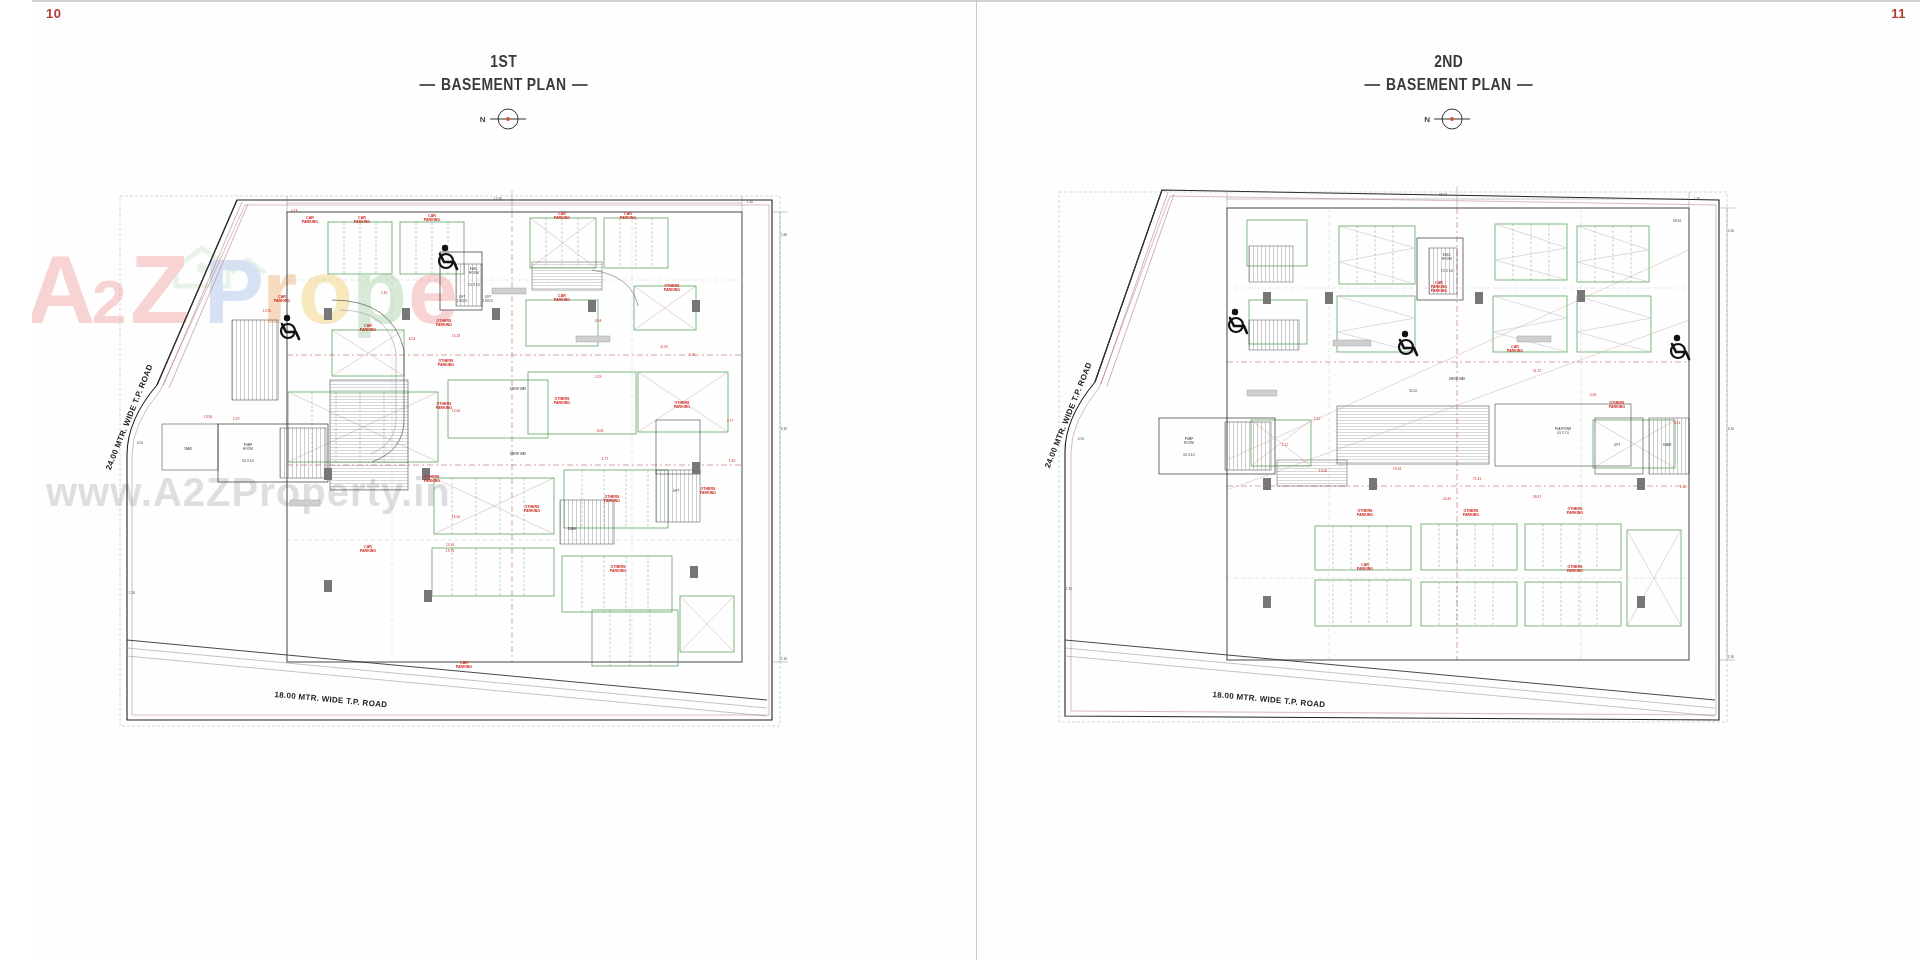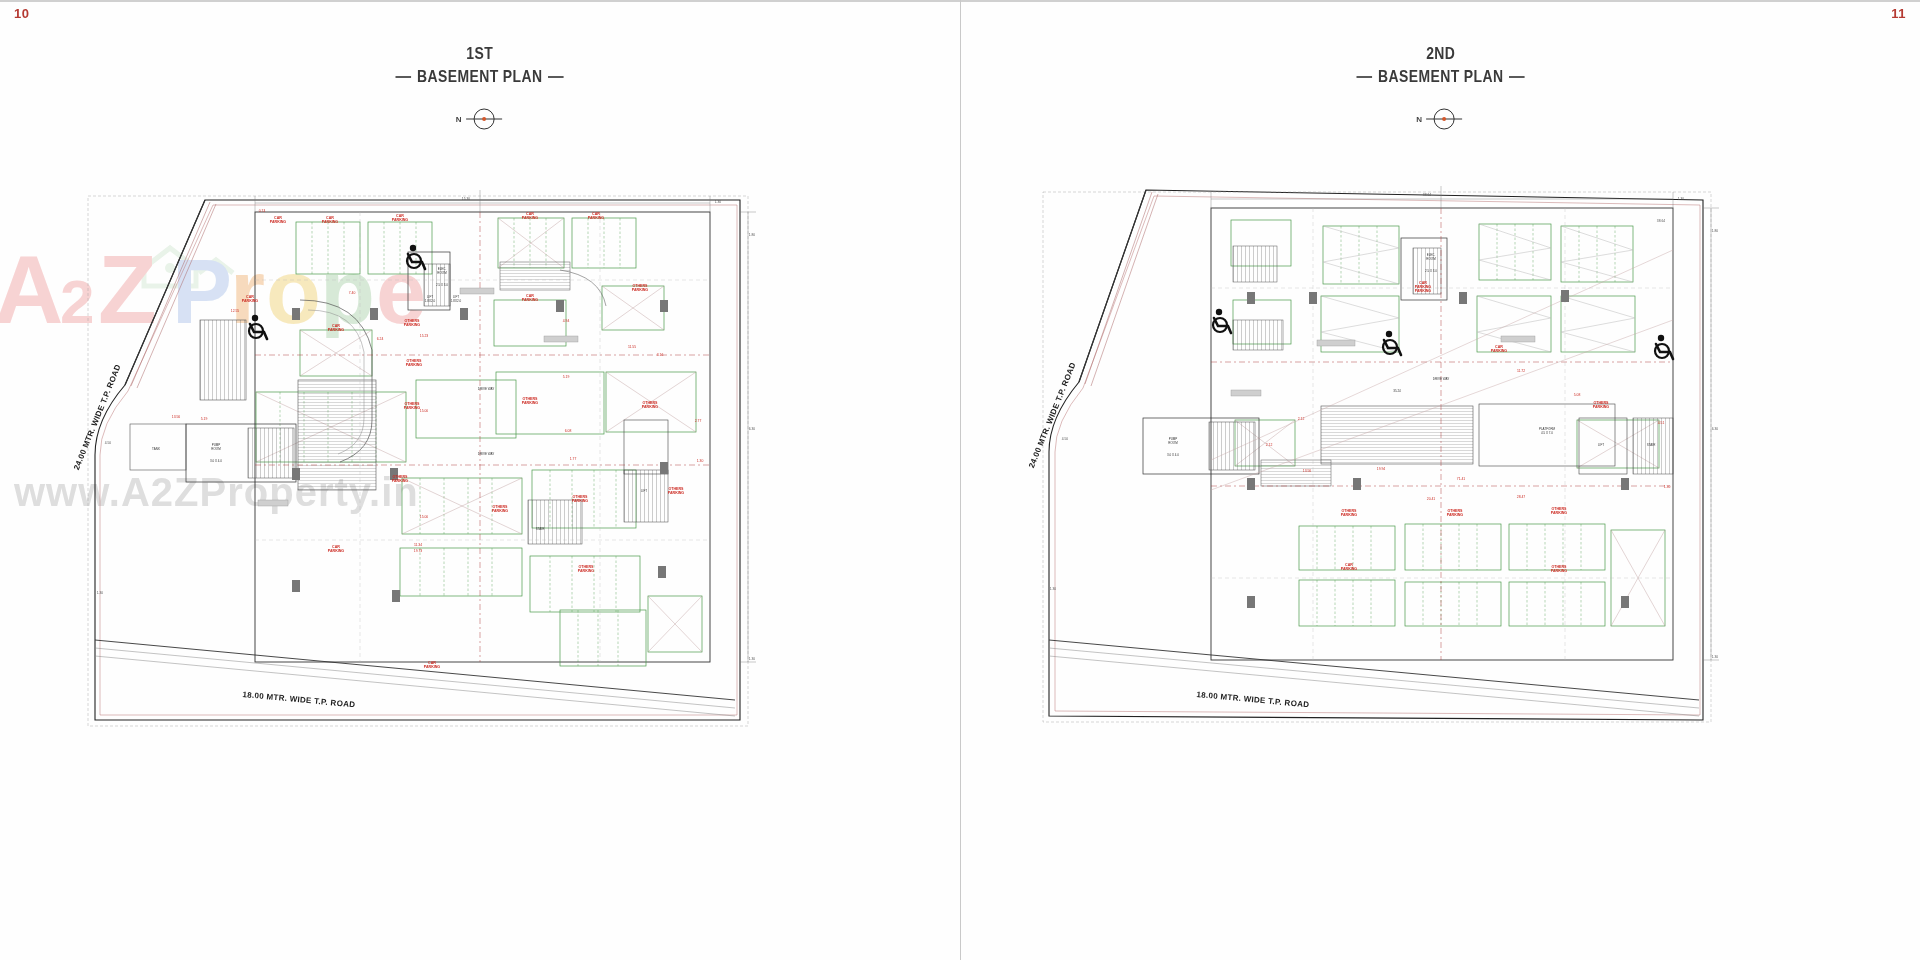--- a/index.html
+++ b/index.html
@@ -3,32 +3,32 @@
 <meta charset="utf-8">
 <style>
   html,body{margin:0;padding:0;}
   body{
     width:1920px;height:960px;
     background:#ffffff;
     font-family:"Liberation Sans",sans-serif;
     overflow:hidden;
     position:relative;
   }
-  .spread{position:absolute;inset:0;display:flex;}
+  .spread{position:absolute;inset:0;display:flex;padding-left:32px;}
   .page{position:relative;width:960px;height:960px;background:#fefefe;overflow:hidden;}
   .page.left{border-right:1px solid #c9c9c9;}
   .page-top-rule{position:absolute;top:0;left:0;right:0;height:2px;background:#d0d0d0;}
   .page-num{
     position:absolute;top:6px;font-size:13px;font-weight:bold;color:#b53a32;
     letter-spacing:0.5px;
   }
   .page-num.l{left:14px;}
   .page-num.r{right:14px;text-align:right;}
 
-  .title-block{position:absolute;top:44px;left:0;width:100%;text-align:center;}
+  .title-block{position:absolute;top:52px;left:0;width:100%;text-align:center;}
   .title-line1{
     font-size:17px;font-weight:bold;color:#3a3a3a;letter-spacing:0.5px;
     font-family:"Liberation Sans",sans-serif;transform:scaleX(.82);
   }
   .title-line2{
     margin-top:3px;font-size:17px;font-weight:bold;color:#3a3a3a;
     letter-spacing:0.5px;transform:scaleX(.82);
     display:flex;align-items:center;justify-content:center;gap:7px;
   }
   .dash{display:inline-block;width:19px;height:2px;background:#5a5a5a;}

